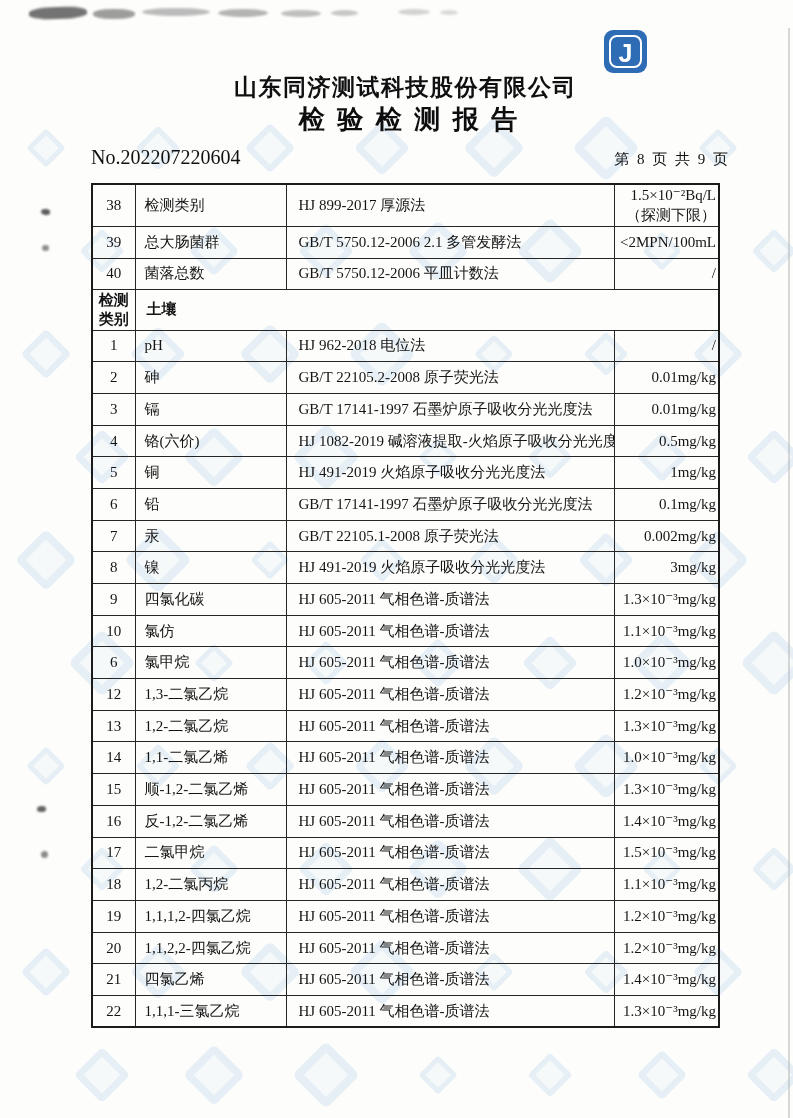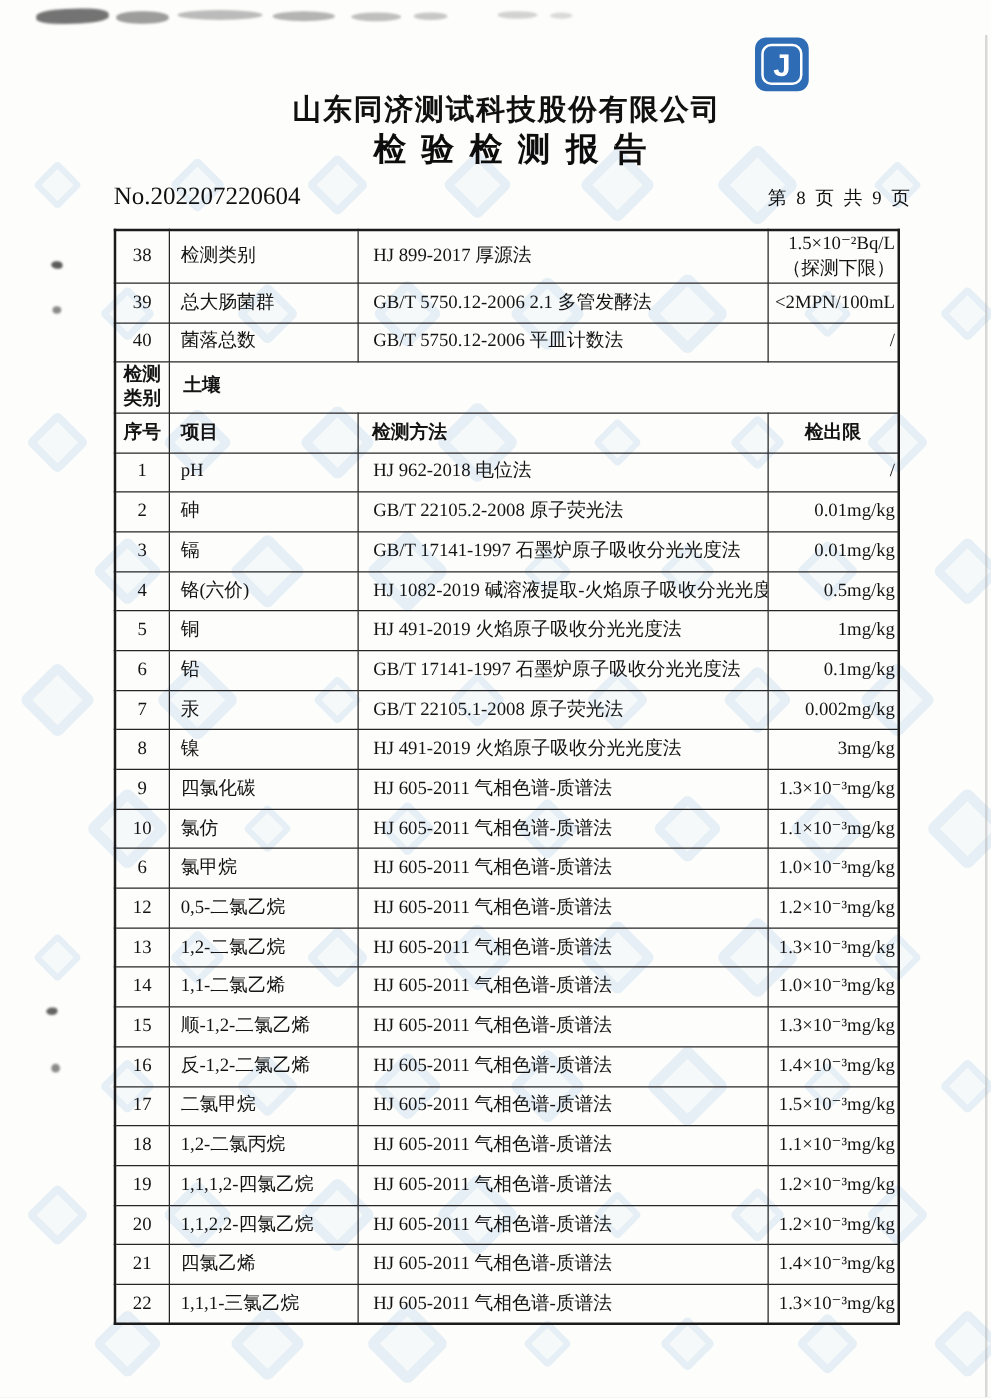--- a/index.html
+++ b/index.html
@@ -256,26 +256,20 @@
           <td class="c-item">菌落总数</td>
           <td class="c-method">GB/T 5750.12-2006  平皿计数法</td>
           <td class="c-limit">
             <div>/</div>
           </td>
         </tr>
         <tr class="r-cat">
           <td class="c-cat">检测类别</td>
           <td class="c-catval" colspan="3">土壤</td>
         </tr>
-        <tr class="r-head">
-          <td class="h-cell h-no">序号</td>
-          <td class="h-cell h-item">项目</td>
-          <td class="h-cell h-method">检测方法</td>
-          <td class="h-cell h-limit">检出限</td>
-        </tr>
         <tr class="r-body">
           <td class="c-no">1</td>
           <td class="c-item">pH</td>
           <td class="c-method">HJ 962-2018  电位法</td>
           <td class="c-limit">/</td>
         </tr>
         <tr class="r-body">
           <td class="c-no">2</td>
           <td class="c-item">砷</td>
           <td class="c-method">GB/T 22105.2-2008  原子荧光法</td>
@@ -330,21 +324,21 @@
           <td class="c-limit">1.1×10⁻³mg/kg</td>
         </tr>
         <tr class="r-body">
           <td class="c-no">6</td>
           <td class="c-item">氯甲烷</td>
           <td class="c-method">HJ 605-2011  气相色谱-质谱法</td>
           <td class="c-limit">1.0×10⁻³mg/kg</td>
         </tr>
         <tr class="r-body">
           <td class="c-no">12</td>
-          <td class="c-item">0,5-二氯乙烷</td>
+          <td class="c-item">1,3-二氯乙烷</td>
           <td class="c-method">HJ 605-2011  气相色谱-质谱法</td>
           <td class="c-limit">1.2×10⁻³mg/kg</td>
         </tr>
         <tr class="r-body">
           <td class="c-no">13</td>
           <td class="c-item">1,2-二氯乙烷</td>
           <td class="c-method">HJ 605-2011  气相色谱-质谱法</td>
           <td class="c-limit">1.3×10⁻³mg/kg</td>
         </tr>
         <tr class="r-body">

